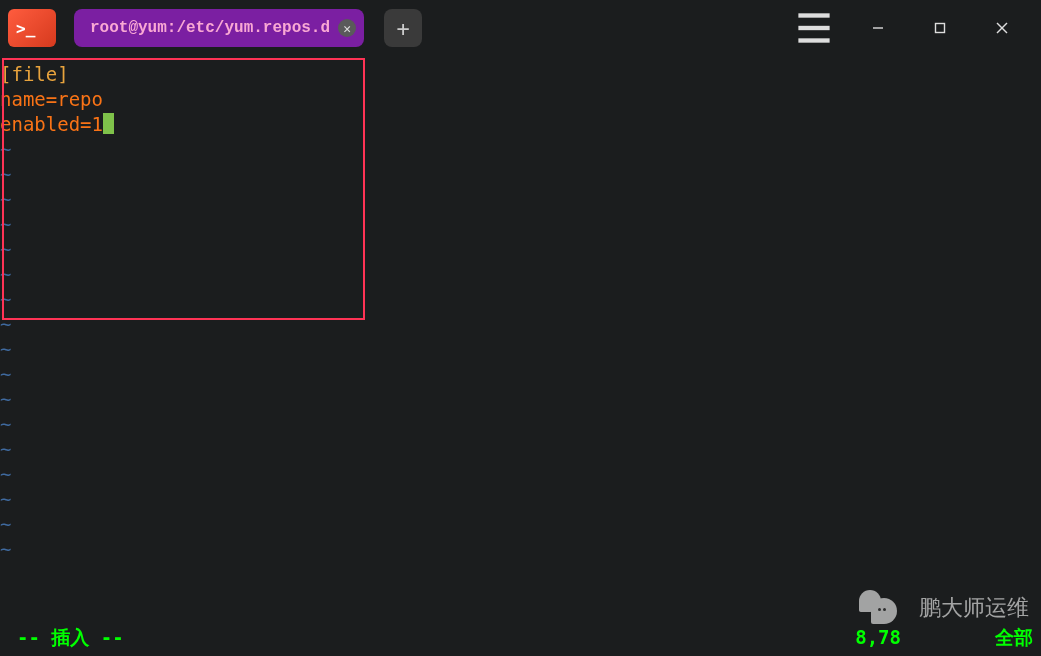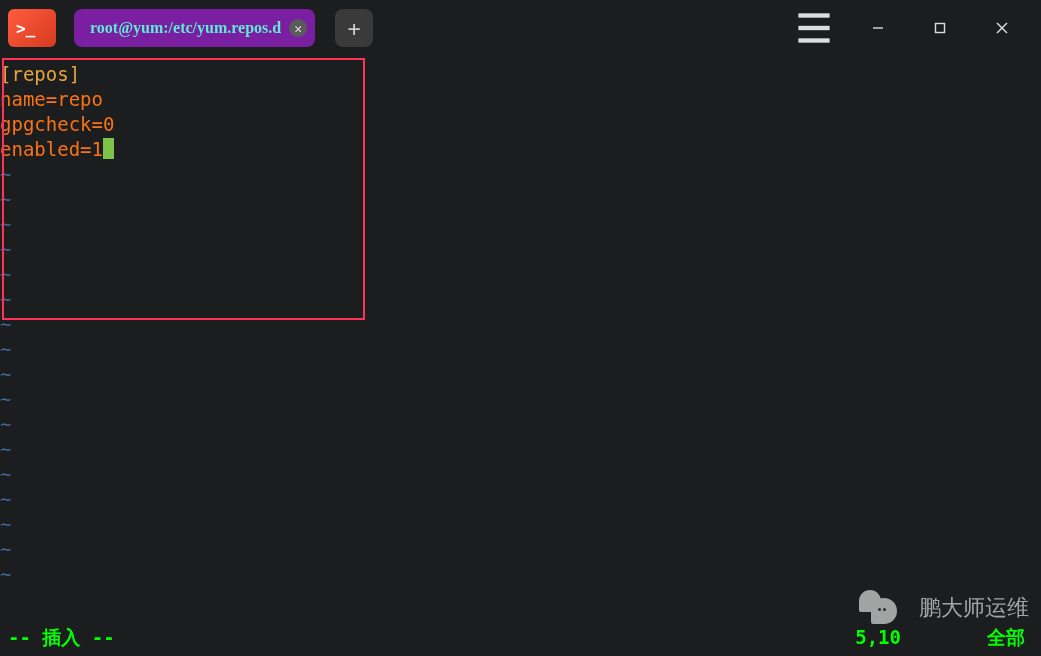--- a/index.html
+++ b/index.html
@@ -40,22 +40,22 @@
       height: 38px;
       background: #7b1fa2;
       border-radius: 8px;
       display: flex;
       align-items: center;
       padding: 0 8px 0 16px;
       gap: 8px;
       margin-left: 10px;
     }
     .tab-title {
-      color: #5eead4;
-      font-family: Liberation Serif, serif;
+      color: #f9a8d4;
+      font-family: Liberation Mono, monospace;
       font-size: 16px;
       font-weight: 600;
       text-align: center;
     }
     .tab-close {
       width: 18px;
       height: 18px;
       border-radius: 50%;
       background: #5a5a5a;
       display: flex;
@@ -148,33 +148,33 @@
       bottom: 6px;
       left: 0;
       right: 0;
       height: 25px;
       display: flex;
       font-size: 19px;
     }
     .status-mode {
       color: #00ff00;
       font-weight: bold;
-      padding-left: 8px;
+      padding-left: 17px;
     }
     .status-pos {
       color: #00ff00;
       font-weight: bold;
       position: absolute;
       right: 140px;
     }
     .status-all {
       color: #00ff00;
       font-weight: bold;
       position: absolute;
-      right: 16px;
+      right: 8px;
     }
     .watermark {
       position: absolute;
       bottom: 30px;
       right: 12px;
       display: flex;
       align-items: center;
       gap: 20px;
       opacity: 0.75;
     }
@@ -257,23 +257,22 @@
       <svg viewBox="0 0 14 14">
         <line x1="2" y1="2" x2="12" y2="12" stroke="#ddd" stroke-width="1.4"></line>
         <line x1="12" y1="2" x2="2" y2="12" stroke="#ddd" stroke-width="1.4"></line>
       </svg>
     </div>
   </div>
 </div>
 
 <div class="terminal">
   <div id="editor-lines">
-      <div class="line"><span class="orange">[repos]</span></div>
+      <div class="line"><span class="orange">[file]</span></div>
       <div class="line"><span class="green">name=repo</span></div>
-      <div class="line"><span class="green">gpgcheck=0</span></div>
       <div class="line"><span class="green">enabled=1</span><span class="cursor"></span></div>
       <div class="line blue">~</div>
       <div class="line blue">~</div>
       <div class="line blue">~</div>
       <div class="line blue">~</div>
       <div class="line blue">~</div>
       <div class="line blue">~</div>
       <div class="line blue">~</div>
       <div class="line blue">~</div>
       <div class="line blue">~</div>
@@ -281,21 +280,21 @@
       <div class="line blue">~</div>
       <div class="line blue">~</div>
       <div class="line blue">~</div>
       <div class="line blue">~</div>
       <div class="line blue">~</div>
       <div class="line blue">~</div>
       <div class="line blue">~</div>
     </div>
   <div class="status-bar">
     <span class="status-mode">-- 插入 --</span>
-    <span class="status-pos">5,10</span>
+    <span class="status-pos">8,78</span>
     <span class="status-all">全部</span>
   </div>
 </div>
 
 <div class="highlight-box"></div>
 
 <div class="watermark">
   <div class="wm-icon">
     <div class="wm-bubble1"></div>
     <div class="wm-bubble2"></div>

